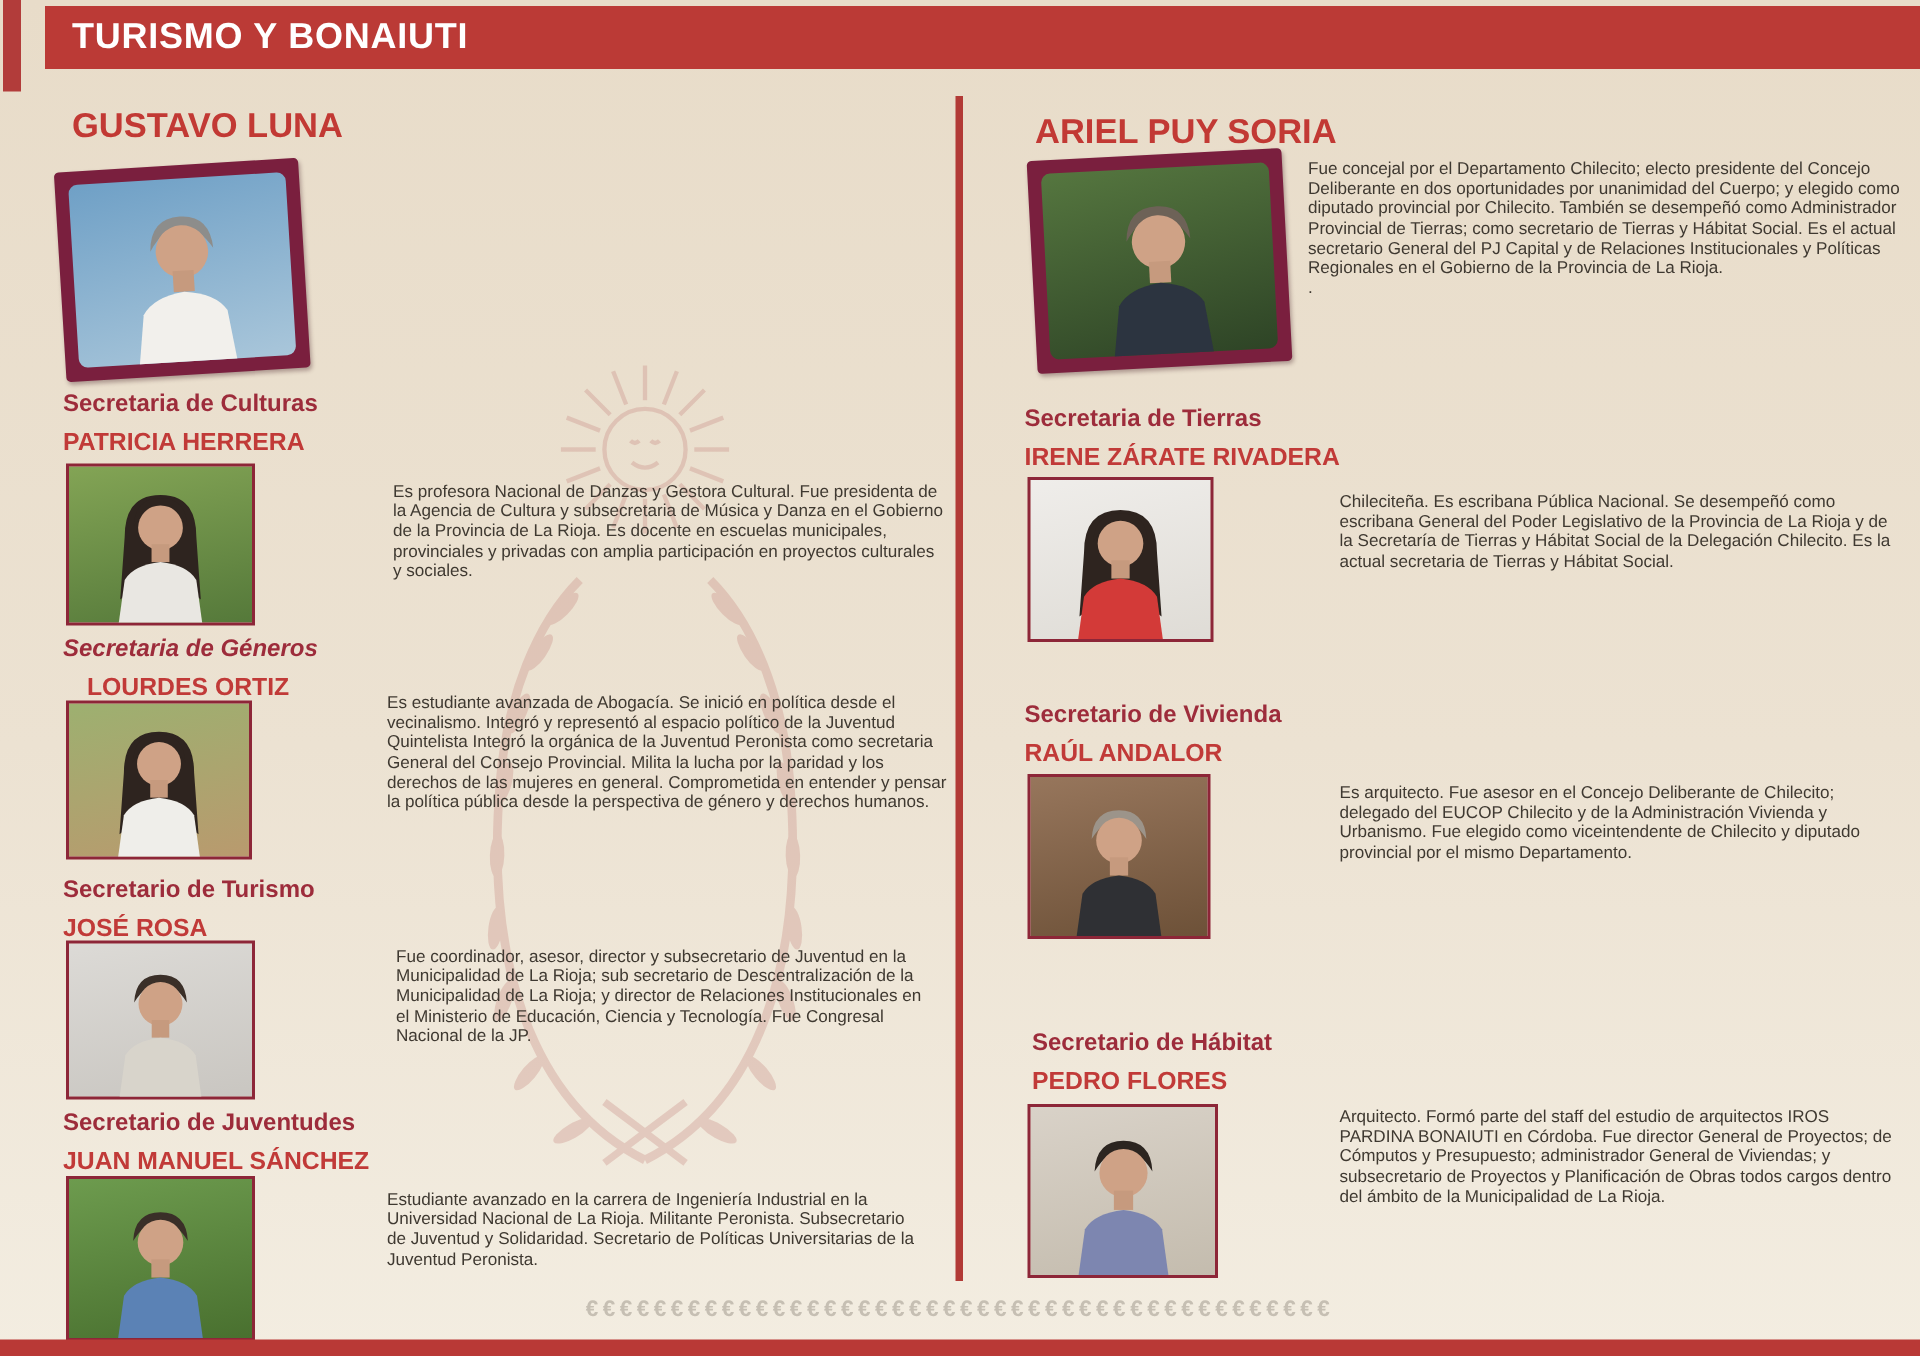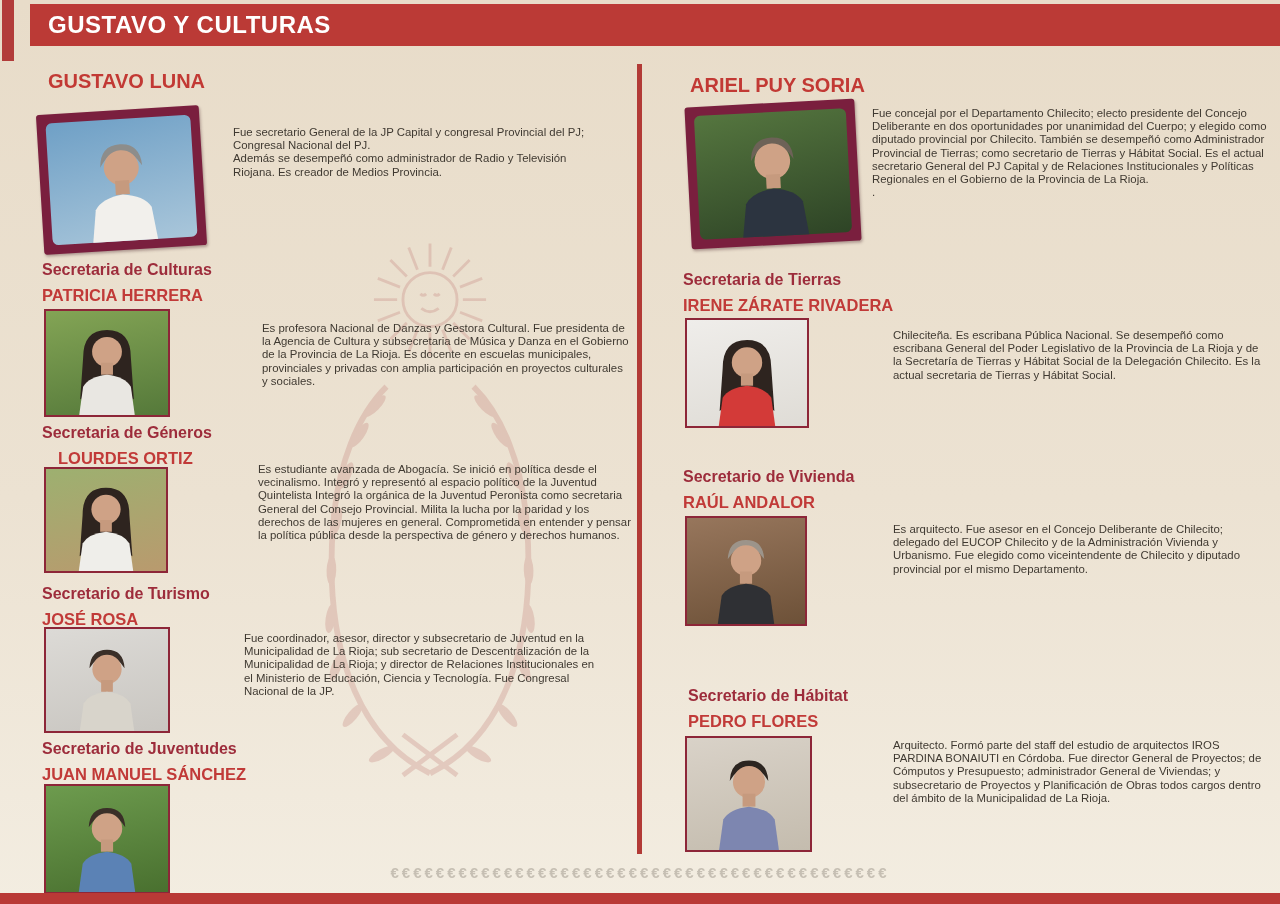--- a/index.html
+++ b/index.html
@@ -14,21 +14,21 @@
   .page-title.left{left:48px;}
   .page-title.right{right:40px;}
 
   
   .divider{position:absolute;left:637px;top:64px;width:5px;height:790px;background:#b23a36;}
   .bottom-bar{position:absolute;left:0;top:893px;width:1280px;height:11px;background:#b93936;}
   .footer-pattern{position:absolute;left:0;top:864px;width:1280px;text-align:center;
                   color:#c6bfb3;font-size:15px;letter-spacing:3px;font-weight:bold;}
 
   
-  .lead-name{position:absolute;font-size:20px;font-weight:bold;color:#c23934;white-space:nowrap;}
+  .lead-name{position:absolute;font-size:23px;font-weight:bold;color:#c23934;white-space:nowrap;}
   .role{position:absolute;font-size:16px;font-weight:bold;color:#9d2c3b;white-space:nowrap;}
   .member-name{position:absolute;font-size:16.5px;font-weight:bold;color:#c13a38;white-space:nowrap;}
 
   
   .bio{position:absolute;font-size:11.4px;line-height:13.2px;color:#3f3931;white-space:pre-line;}
 
   
   .slant-frame{position:absolute;background:#7a1f3e;transform:rotate(-3.5deg);border-radius:3px;
                box-shadow:1px 2px 3px rgba(60,20,30,.35);}
   .slant-frame .photo{position:absolute;left:9px;top:9px;right:9px;bottom:9px;border-radius:6px;border:none;}
@@ -49,21 +49,21 @@
     <circle cx="50" cy="28" r="15" style="fill:#cfa286"></circle>
     <rect x="44" y="39" width="12" height="12" style="fill:#c69a7e"></rect>
     <path d="M50 51 Q32 53 26 63 L22 92 L78 92 L74 63 Q68 53 50 51 Z" style="fill:var(--shirt)"></path>
   </symbol>
 </svg>
 
 <div class="page">
 
   <div class="accent-strip"></div>
   <div class="header-bar"></div>
-  <div class="page-title left">GUSTAVO Y CULTURAS</div>
+  <div class="page-title left">TURISMO Y BONAIUTI</div>
 
   <svg class="watermark" viewBox="0 0 400 600">
     <g fill="none" stroke="#c4837c" stroke-width="3">
       <circle cx="200" cy="70" r="28"></circle>
       <path d="M190 64 q3 3 6 0 M204 64 q3 3 6 0 M191 79 q9 7 18 0"></path>
       <path d="M234 70 L258 70 M231 83 L254 92 M224 94 L241 111 M213 101 L222 124 M200 104 L200 128
                M187 101 L178 124 M176 94 L159 111 M169 83 L146 92 M166 70 L142 70 M169 57 L146 48
                M176 46 L159 29 M187 39 L178 16 M200 36 L200 12 M213 39 L222 16 M224 46 L241 29 M231 57 L254 48"></path>
     </g>
     <g fill="none" stroke="#c4837c" stroke-width="6">
@@ -96,57 +96,56 @@
   <div class="lead-name" style="left:48px;top:70px;">GUSTAVO LUNA</div>
 
   <div class="slant-frame" style="left:40px;top:110px;width:163px;height:140px;">
     <div class="photo" style="--bg1: #6fa0c6; --bg2: #a9c6da; --shirt: #f2f0ec; --hair: #8d8d8b;">
       <svg class="sil" viewBox="0 0 100 92">
           <use href="#person"></use>
         </svg>
     </div>
   </div>
 
-  <div class="bio" style="left:233px;top:126px;width:375px;">Fue secretario General de la  JP Capital y congresal Provincial del PJ; Congresal  Nacional del PJ.
-Además se desempeñó como administrador de Radio y Televisión Riojana. Es creador de Medios Provincia.</div>
 
   <div class="role" style="left:42px;top:261px;">Secretaria de Culturas</div>
   <div class="member-name" style="left:42px;top:286px;">PATRICIA HERRERA</div>
   <div class="photo long" style="left: 44px; top: 309px; width: 122px; height: 104px; --bg1: #83a455; --bg2: #55793a; --shirt: #e9e7e2; --hair: #2e241f;">
     <svg class="sil" viewBox="0 0 100 92">
         <use href="#person"></use>
       </svg>
   </div>
   <div class="bio" style="left:262px;top:322px;width:368px;">Es profesora Nacional de Danzas y Gestora Cultural. Fue presidenta de la Agencia de Cultura y subsecretaria de Música y Danza en el Gobierno de la Provincia de La Rioja. Es docente en escuelas municipales, provinciales  y privadas con amplia participación en proyectos culturales y sociales.</div>
 
-  <div class="role" style="left:42px;top:424px;">Secretaria de Géneros</div>
+  <div class="role" style="left:42px;top:424px;font-style:italic;">Secretaria de Géneros</div>
   <div class="member-name" style="left:42px;top:449px;margin-left:16px;">LOURDES ORTIZ</div>
   <div class="photo long" style="left: 44px; top: 467px; width: 120px; height: 102px; --bg1: #9db070; --bg2: #b99a6e; --shirt: #efeeea; --hair: #2e241f;">
     <svg class="sil" viewBox="0 0 100 92">
         <use href="#person"></use>
       </svg>
   </div>
   <div class="bio" style="left:258px;top:463px;width:378px;">Es estudiante avanzada de Abogacía. Se inició en política desde el vecinalismo. Integró y representó al espacio político de la Juventud Quintelista Integró la orgánica de la Juventud Peronista como secretaria General del Consejo Provincial. Milita la lucha por la paridad y los derechos de las mujeres en general. Comprometida en entender y pensar la política pública desde la perspectiva de género y derechos humanos.</div>
 
   <div class="role" style="left:42px;top:585px;text-align:center;">Secretario de Turismo</div>
   <div class="member-name" style="left:42px;top:610px;">JOSÉ ROSA</div>
   <div class="photo" style="left: 44px; top: 627px; width: 122px; height: 102px; --bg1: #dcdad6; --bg2: #c9c6c1; --shirt: #d8d4cb; --hair: #3a2f28;">
     <svg class="sil" viewBox="0 0 100 92">
         <use href="#person"></use>
       </svg>
   </div>
-  <div class="bio" style="left:244px;top:632px;width:362px;">Fue coordinador, asesor, director y subsecretario de Juventud en la Municipalidad de La Rioja; sub secretario de Descentralización de la Municipalidad de La Rioja; y director de Relaciones Institucionales en el Ministerio de Educación, Ciencia y Tecnología. Fue Congresal Nacional de la JP.</div>
+  <div class="bio" style="left:264px;top:632px;width:362px;">Fue coordinador, asesor, director y subsecretario de Juventud en la Municipalidad de La Rioja; sub secretario de Descentralización de la Municipalidad de La Rioja; y director de Relaciones Institucionales en el Ministerio de Educación, Ciencia y Tecnología. Fue Congresal Nacional de la JP.</div>
 
   <div class="role" style="left:42px;top:740px;">Secretario de Juventudes</div>
   <div class="member-name" style="left:42px;top:765px;">JUAN MANUEL SÁNCHEZ</div>
   <div class="photo" style="left: 44px; top: 784px; width: 122px; height: 106px; --bg1: #6d9b4e; --bg2: #49702f; --shirt: #5b82b5; --hair: #3a2f28;">
     <svg class="sil" viewBox="0 0 100 92">
         <use href="#person"></use>
       </svg>
   </div>
+  <div class="bio" style="left:258px;top:794px;width:358px;">Estudiante avanzado en la carrera de Ingeniería Industrial en la Universidad Nacional de La Rioja. Militante Peronista. Subsecretario de Juventud y Solidaridad. Secretario de Políticas Universitarias de la Juventud Peronista.</div>
 
   <div class="divider"></div>
 
   <div class="lead-name" style="left:690px;top:74px;">ARIEL PUY SORIA</div>
 
   <div class="slant-frame" style="left:688px;top:103px;width:170px;height:142px;transform:rotate(-3deg);">
     <div class="photo" style="--bg1: #55763f; --bg2: #2e4426; --shirt: #2c3440; --hair: #6d6257;">
       <svg class="sil" viewBox="0 0 100 92">
           <use href="#person"></use>
         </svg>

